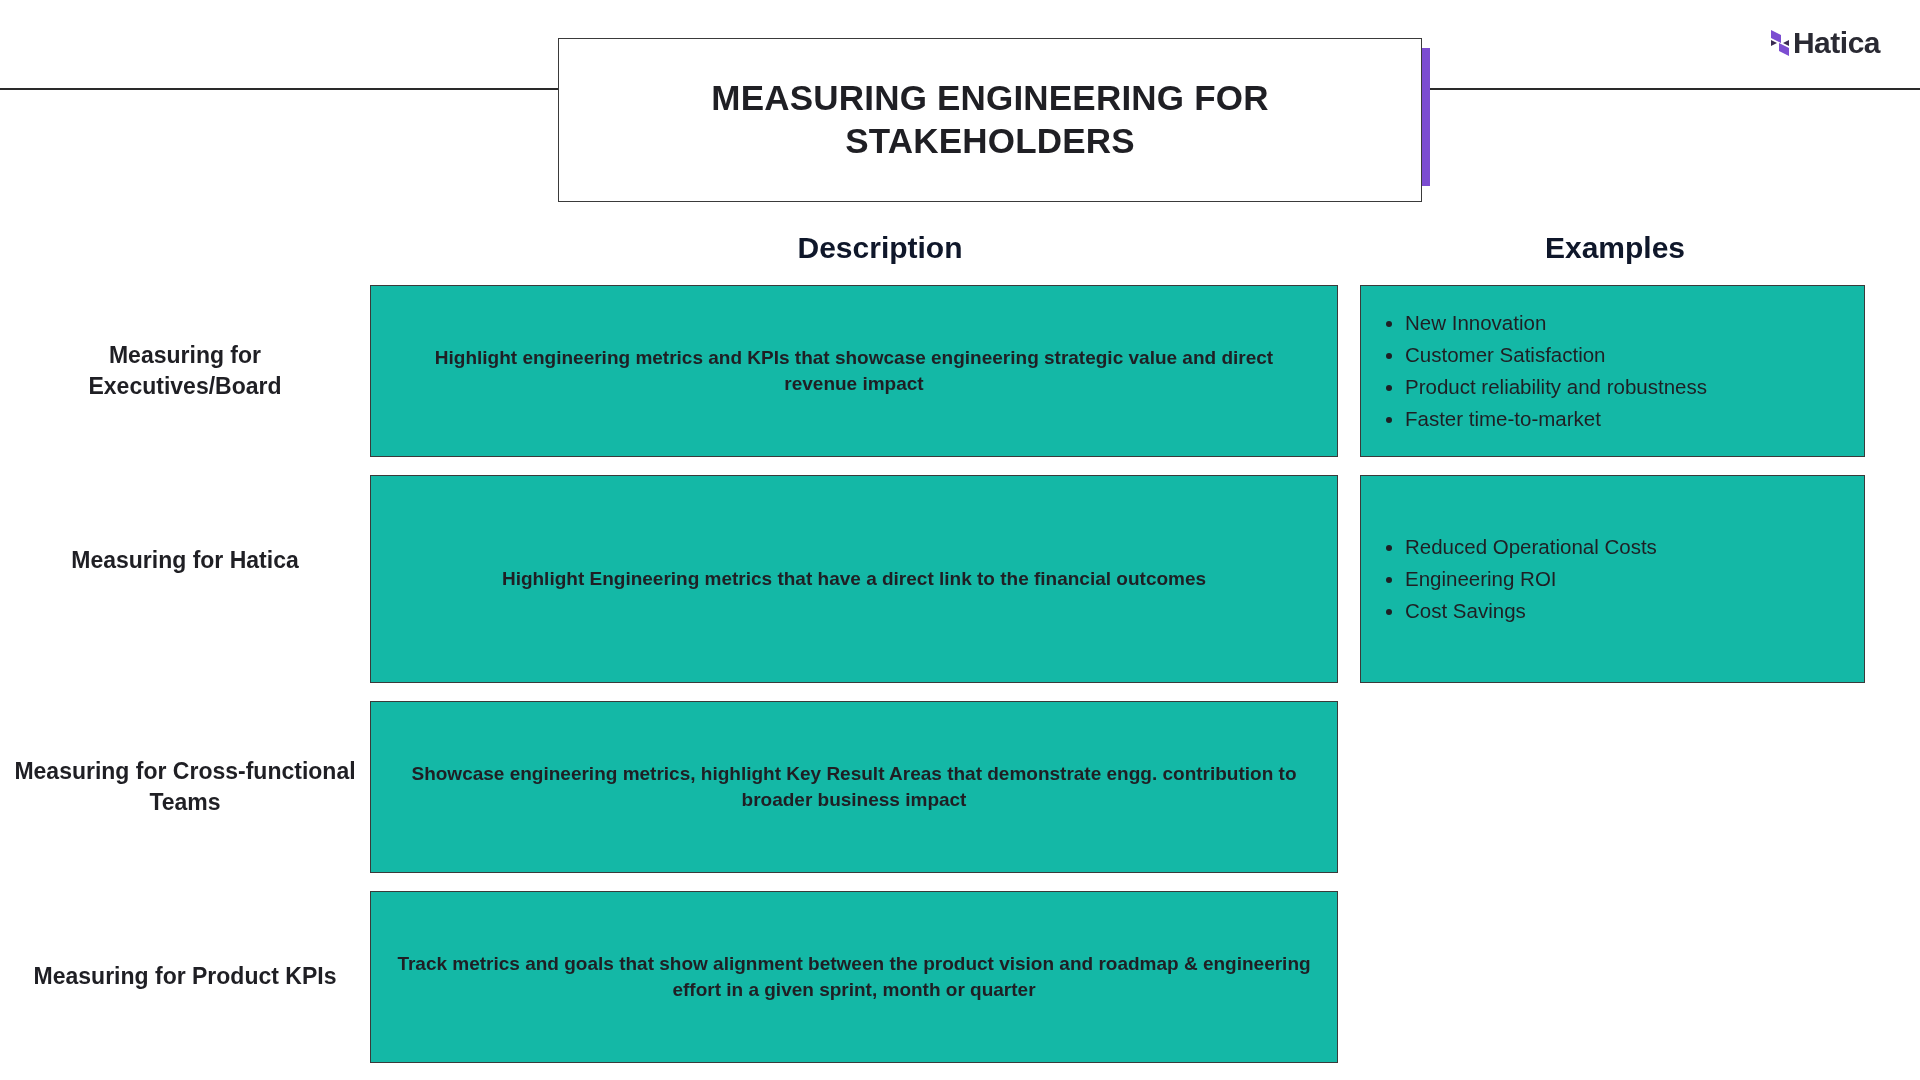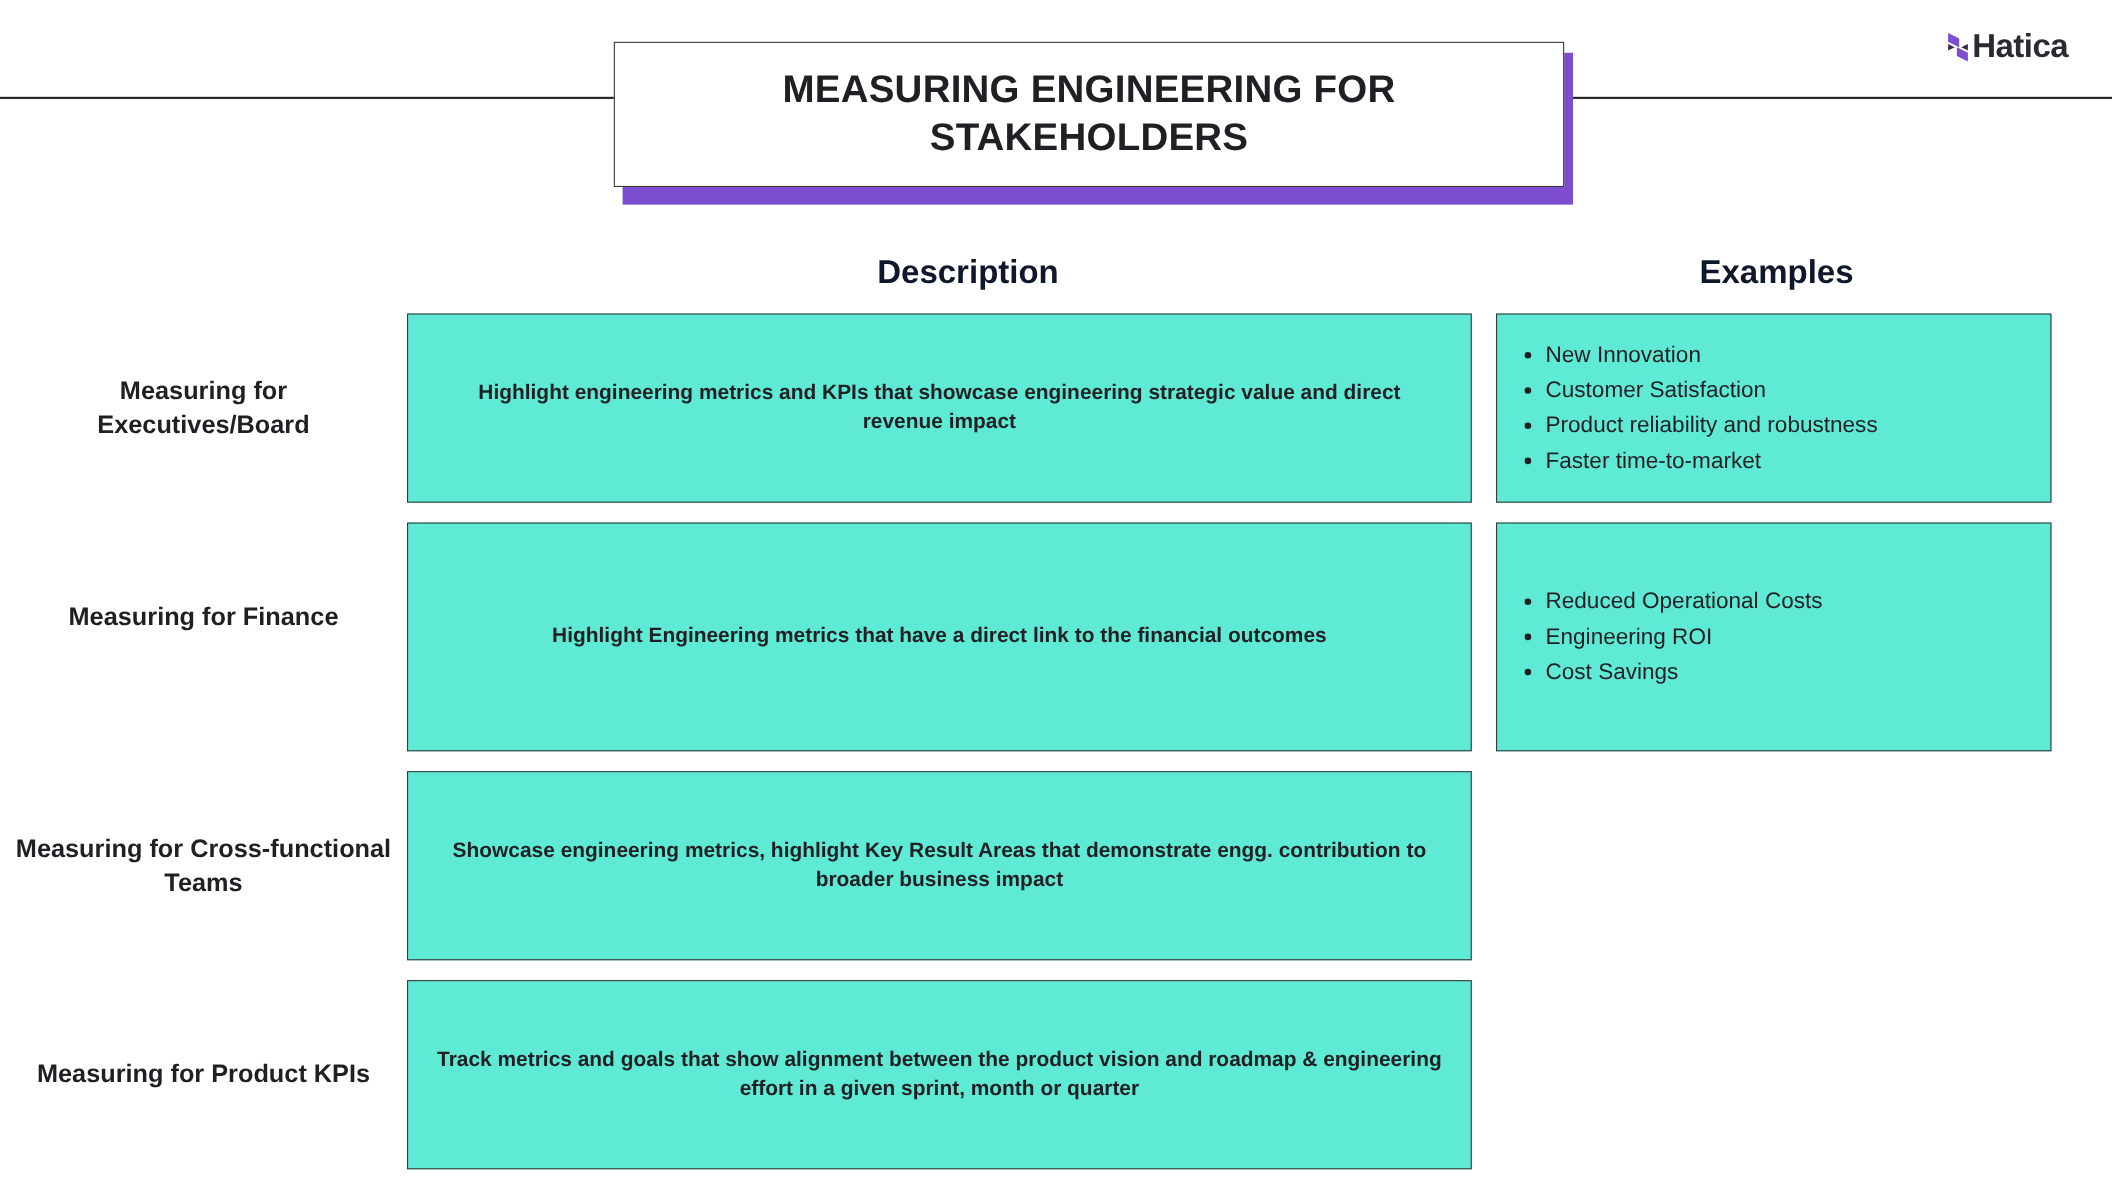--- a/index.html
+++ b/index.html
@@ -52,21 +52,21 @@
     top: 48px;
     width: 864px;
     height: 138px;
     background: #7c4dd1;
   }
   .title-card {
     position: absolute;
     left: 558px;
     top: 38px;
     width: 864px;
-    height: 132px;
+    height: 164px;
     background: #ffffff;
     border: 1.5px solid #3a3a3a;
     display: flex;
     align-items: center;
     justify-content: center;
     text-align: center;
     box-sizing: border-box;
     padding: 0 26px;
   }
   .title-text {
@@ -113,21 +113,21 @@
     font-size: 23px;
     font-weight: bold;
     line-height: 1.35;
     color: #1f1f24;
     padding: 0 12px;
     box-sizing: border-box;
   }
   .cell {
     border: 1.6px solid #3a3a3a;
     box-sizing: border-box;
-    background: #5eead4;
+    background: #14b8a6;
   }
   .cell.description {
     width: 968px;
     flex: 0 0 968px;
     display: flex;
     align-items: center;
     justify-content: center;
     text-align: center;
     padding: 14px 26px;
     font-size: 19px;
@@ -194,21 +194,21 @@
       <ul class="ex-list">
         <li>New Innovation</li>
         <li>Customer Satisfaction</li>
         <li>Product reliability and robustness</li>
         <li>Faster time-to-market</li>
       </ul>
     </div>
   </div>
 
   <div class="row r2">
-    <div class="row-label">Measuring for Finance</div>
+    <div class="row-label">Measuring for Hatica</div>
     <div class="cell description">Highlight Engineering metrics that have a direct link to the financial outcomes</div>
     <div class="cell examples">
       <ul class="ex-list">
         <li>Reduced Operational Costs</li>
         <li>Engineering ROI</li>
         <li>Cost Savings</li>
       </ul>
     </div>
   </div>
 

